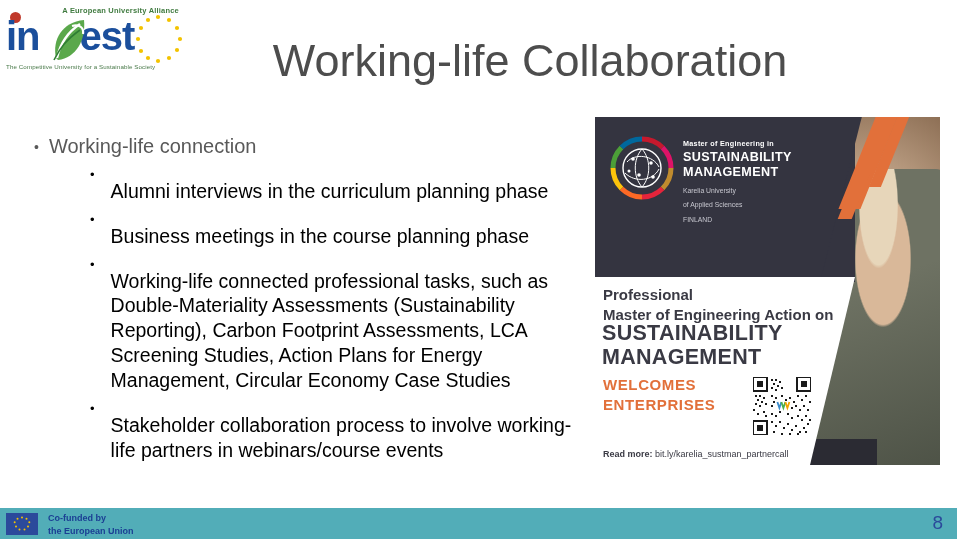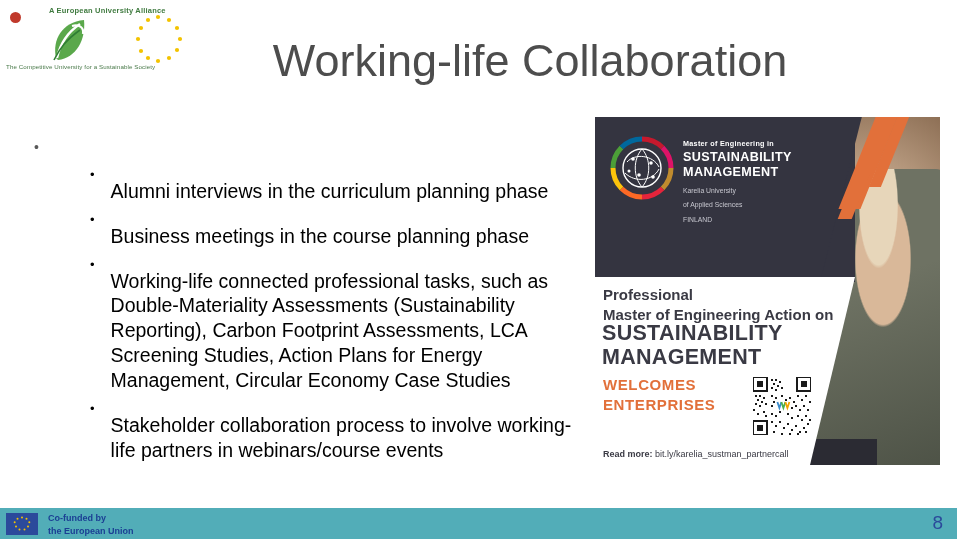--- a/index.html
+++ b/index.html
@@ -7,21 +7,21 @@
     width:957px;height:539px;overflow:hidden;
     background:#ffffff;
     font-family:"Liberation Sans", sans-serif;
     position:relative;
   }
   .slide{position:absolute;left:0;top:0;width:957px;height:539px;background:#fff;overflow:hidden;}
 
   
   .logo{position:absolute;left:4px;top:6px;width:175px;height:64px;}
   .logo-tagline-top{
-    position:absolute;left:45px;top:0px;width:130px;text-align:left;
+    position:absolute;left:45px;top:0px;width:130px;text-align:right;
     font-size:7.5px;color:#3f7a3f;letter-spacing:.2px;font-weight:600;
   }
   .logo-word{position:absolute;left:2px;top:10px;font-size:40px;font-weight:700;letter-spacing:-1px;line-height:40px;}
   .logo-in{color:#1b4f9c;}
   .logo-est{color:#1b4f9c;}
   .logo-dot{position:absolute;left:6px;top:6px;width:11px;height:11px;border-radius:50%;background:#c0392b;}
   .leaf{position:absolute;left:46px;top:12px;width:42px;height:44px;}
   .logo-tagline-bottom{
     position:absolute;left:2px;top:57px;font-size:6.2px;color:#4a7a4a;letter-spacing:.1px;white-space:nowrap;
   }
@@ -97,20 +97,23 @@
   .page-num{position:absolute;right:14px;top:4px;font-size:19px;color:#2b4a9b;font-weight:400;}
 </style>
 </head>
 <body>
 
 <div class="slide">
 
   <div class="logo">
     <div class="logo-tagline-top">A European University Alliance</div>
     <div class="logo-dot"></div>
+    <div class="logo-word">
+      <span class="logo-in">in</span><span style="display:inline-block;width:40px;"></span><span class="logo-est">est</span>
+    </div>
     <svg class="leaf" viewBox="0 0 42 44">
       <path d="M6 40 C2 22 12 4 34 2 C36 22 26 40 8 42 Z" fill="#5aa84b"></path>
       <path d="M30 6 C18 14 10 26 7 40" stroke="#fff" stroke-width="2.4" fill="none"></path>
       <path d="M22 8 C30 6 34 10 33 16" stroke="#fff" stroke-width="2.2" fill="none"></path>
       <path d="M4 42 C10 30 16 22 30 12" stroke="#2f7d34" stroke-width="1.6" fill="none"></path>
     </svg>
     <svg class="eu-stars" viewBox="0 0 52 52">
       <g fill="#f3c300">
         <circle cx="26" cy="3" r="2.1"></circle>
           <circle cx="37" cy="6" r="2.1"></circle>
@@ -128,20 +131,21 @@
     </svg>
     <div class="logo-tagline-bottom">The Competitive University for a Sustainable Society</div>
   </div>
 
   <div class="title">Working-life Collaboration</div>
 
   <div class="body">
 
     <div class="lvl1">
       <span class="bull">•</span>
+      <span class="txt">Working-life connection</span>
     </div>
 
     <div class="lvl2wrap">
       <div class="lvl2">
         <span class="bull">•</span>
         <span class="txt">Alumni interviews in the curriculum planning phase</span>
       </div>
       <div class="lvl2">
         <span class="bull">•</span>
         <span class="txt">Business meetings in the course planning phase</span>

